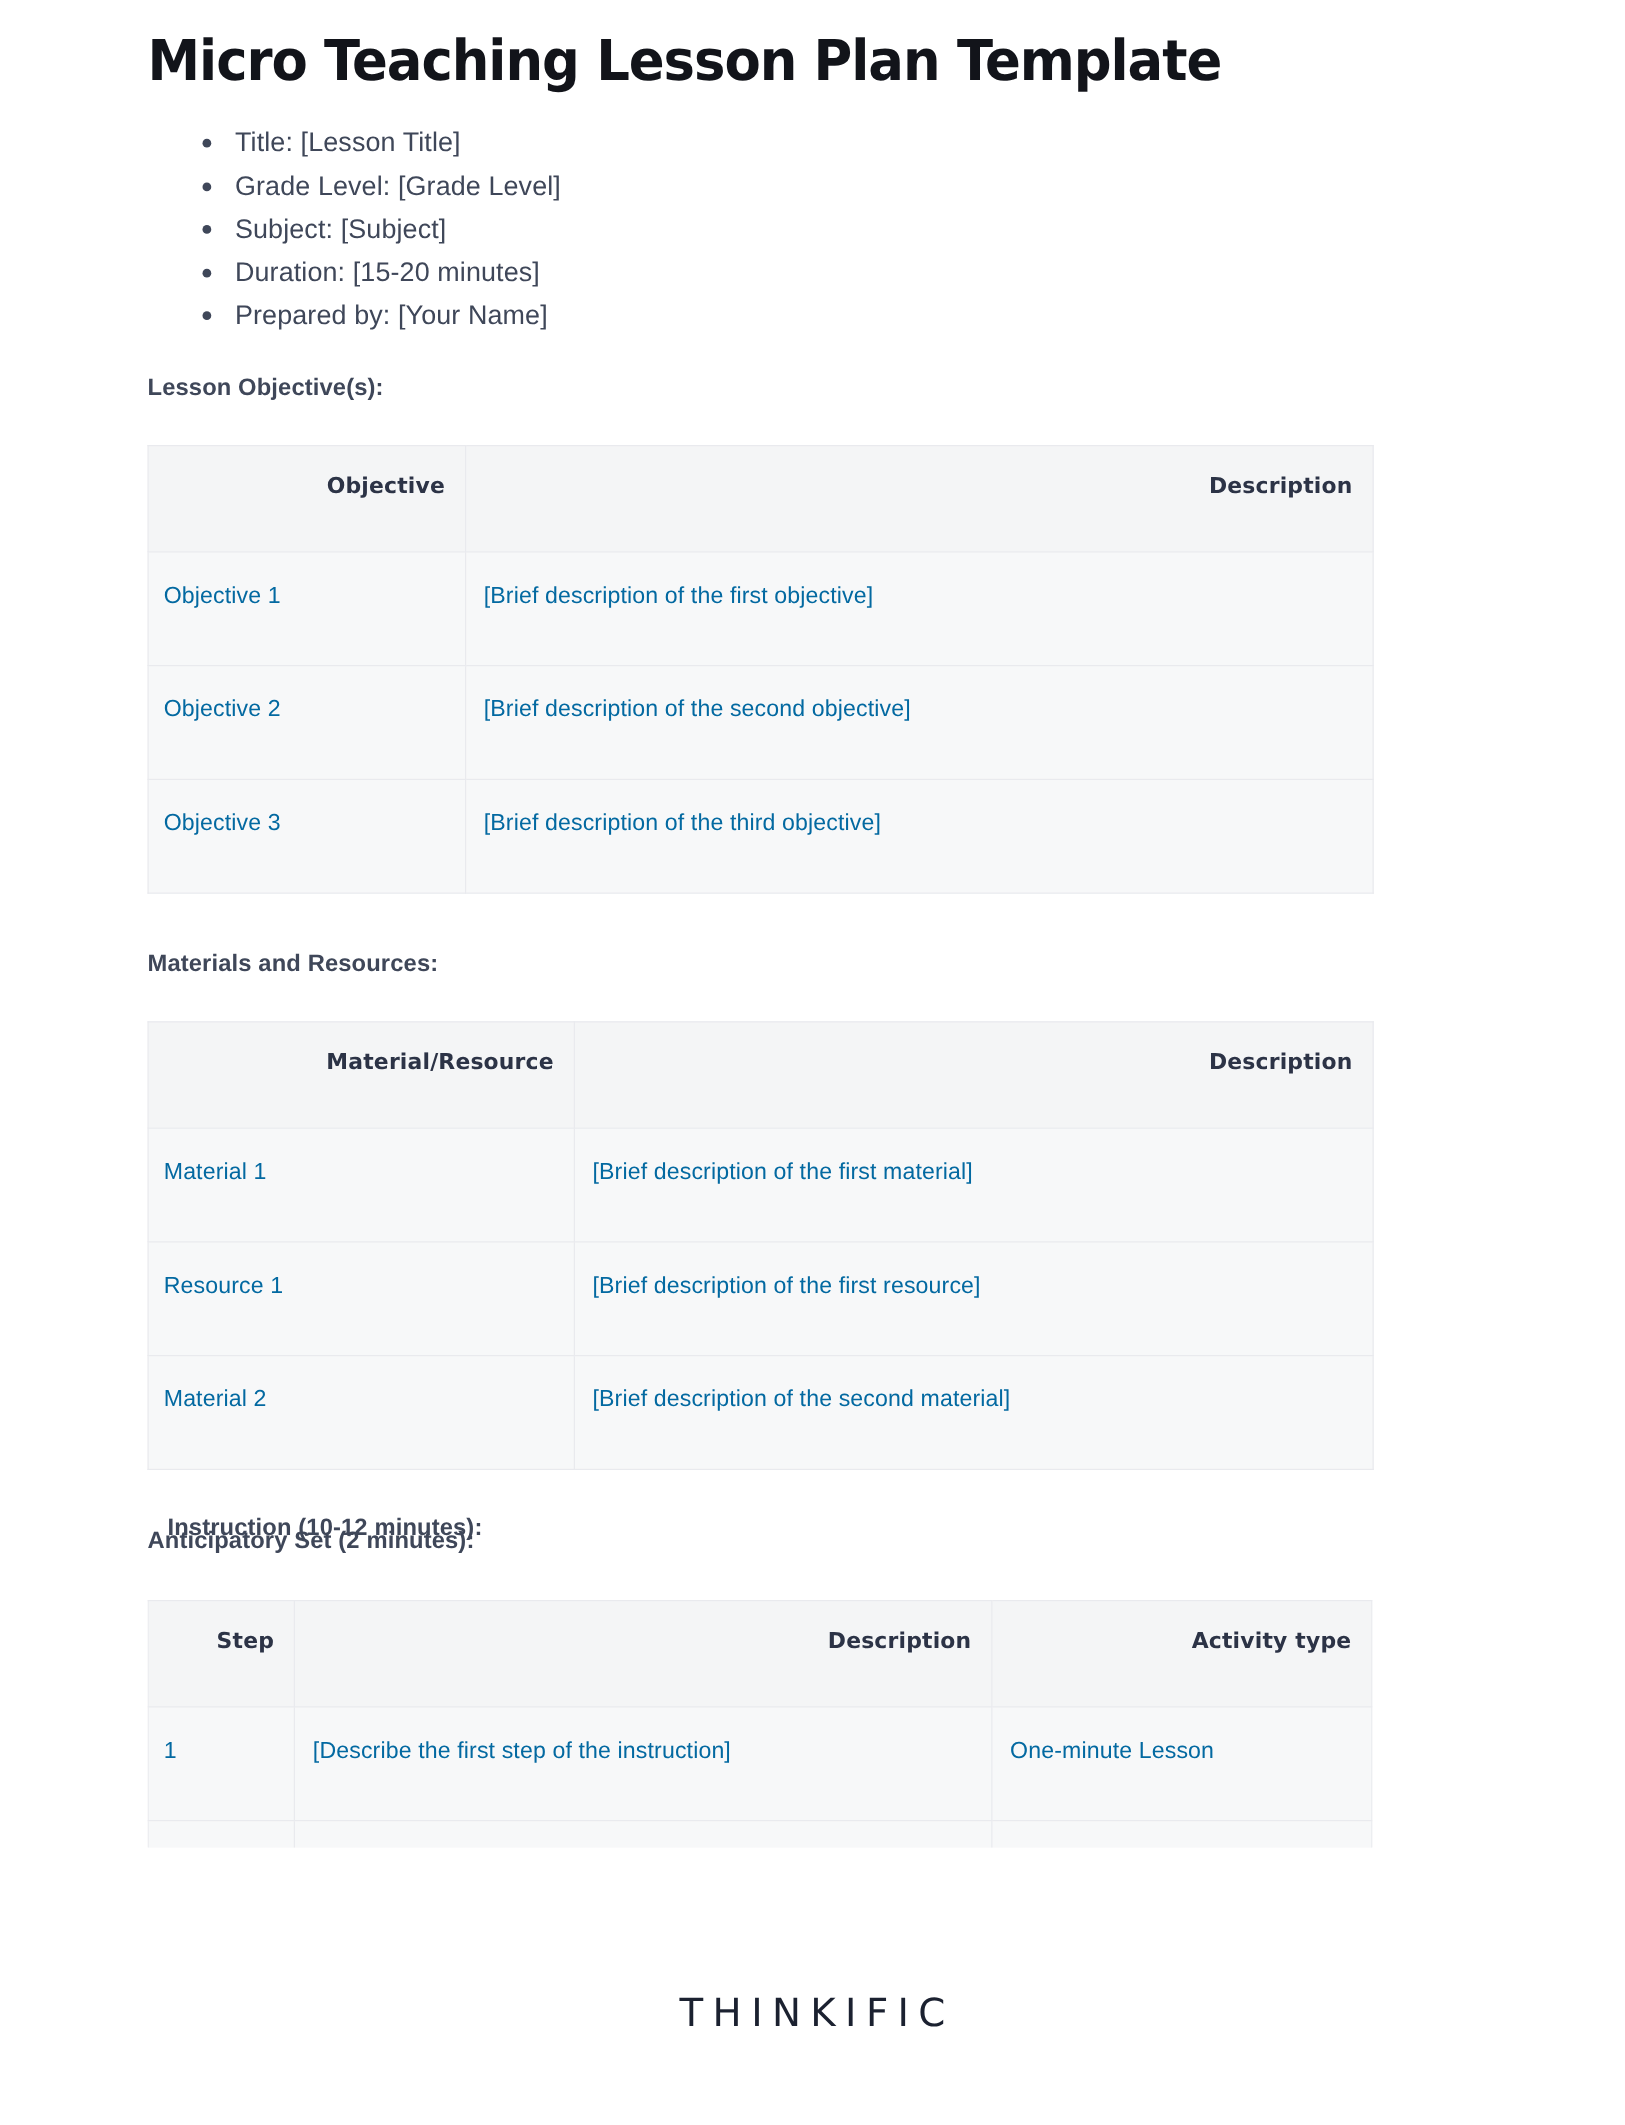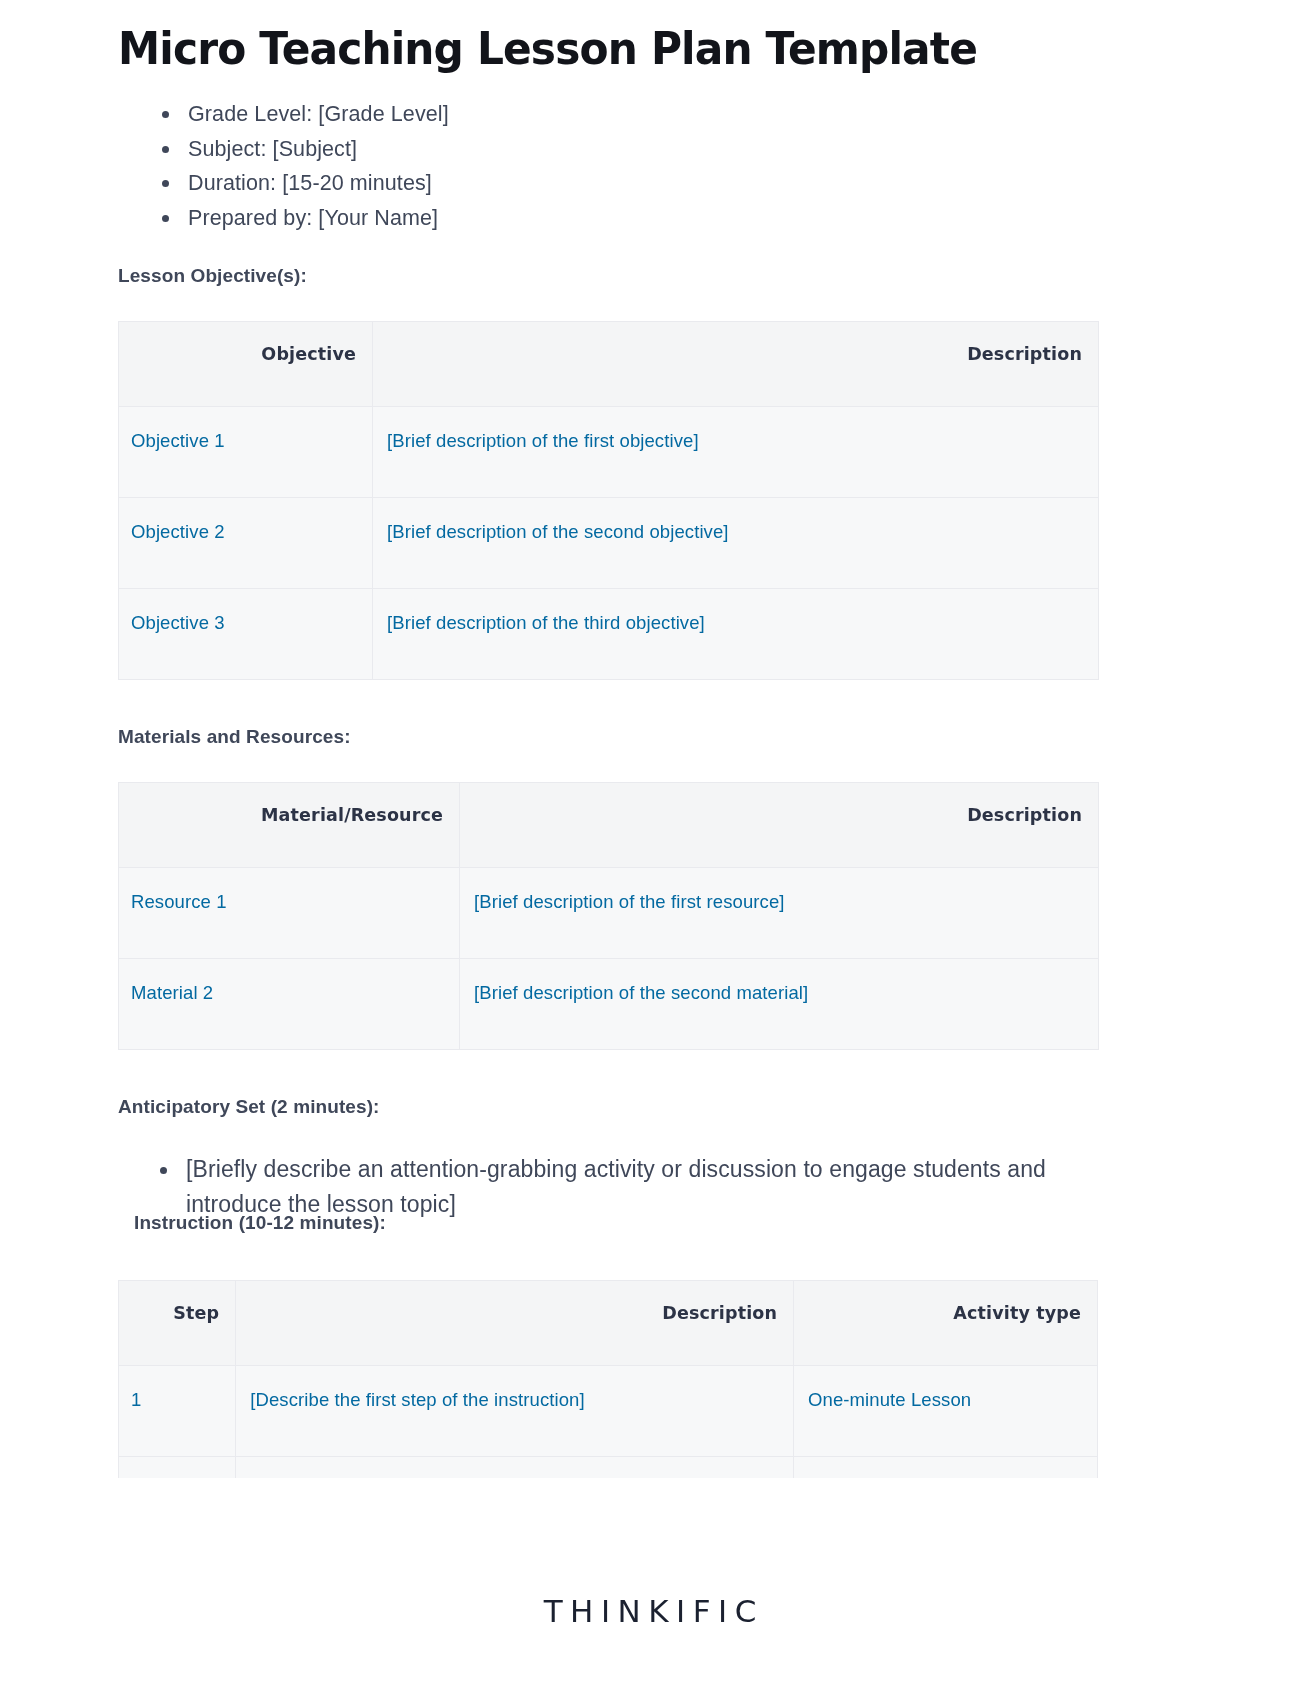--- a/index.html
+++ b/index.html
@@ -197,20 +197,21 @@
 </head>
 <body>
 
 <div class="page">
 
   <div class="content">
 
     <h1 class="doc-title">Micro Teaching Lesson Plan Template</h1>
 
     <ul class="meta-list">
+      <li>Title: [Lesson Title]</li>
       <li>Grade Level: [Grade Level]</li>
       <li>Subject: [Subject]</li>
       <li>Duration: [15-20 minutes]</li>
       <li>Prepared by: [Your Name]</li>
     </ul>
 
     <div class="gap-after-list"></div>
 
     <h2 class="section-heading">Lesson Objective(s):</h2>
 
@@ -254,20 +255,24 @@
           <col class="c1">
           <col class="c2">
         </colgroup>
       <thead>
         <tr>
           <th>Material/Resource</th>
           <th>Description</th>
         </tr>
       </thead>
       <tbody>
+        <tr>
+          <td class="first-col">Material 1</td>
+          <td>[Brief description of the first material]</td>
+        </tr>
         <tr>
           <td class="first-col">Resource 1</td>
           <td>[Brief description of the first resource]</td>
         </tr>
         <tr>
           <td class="first-col">Material 2</td>
           <td>[Brief description of the second material]</td>
         </tr>
       </tbody>
     </table>

